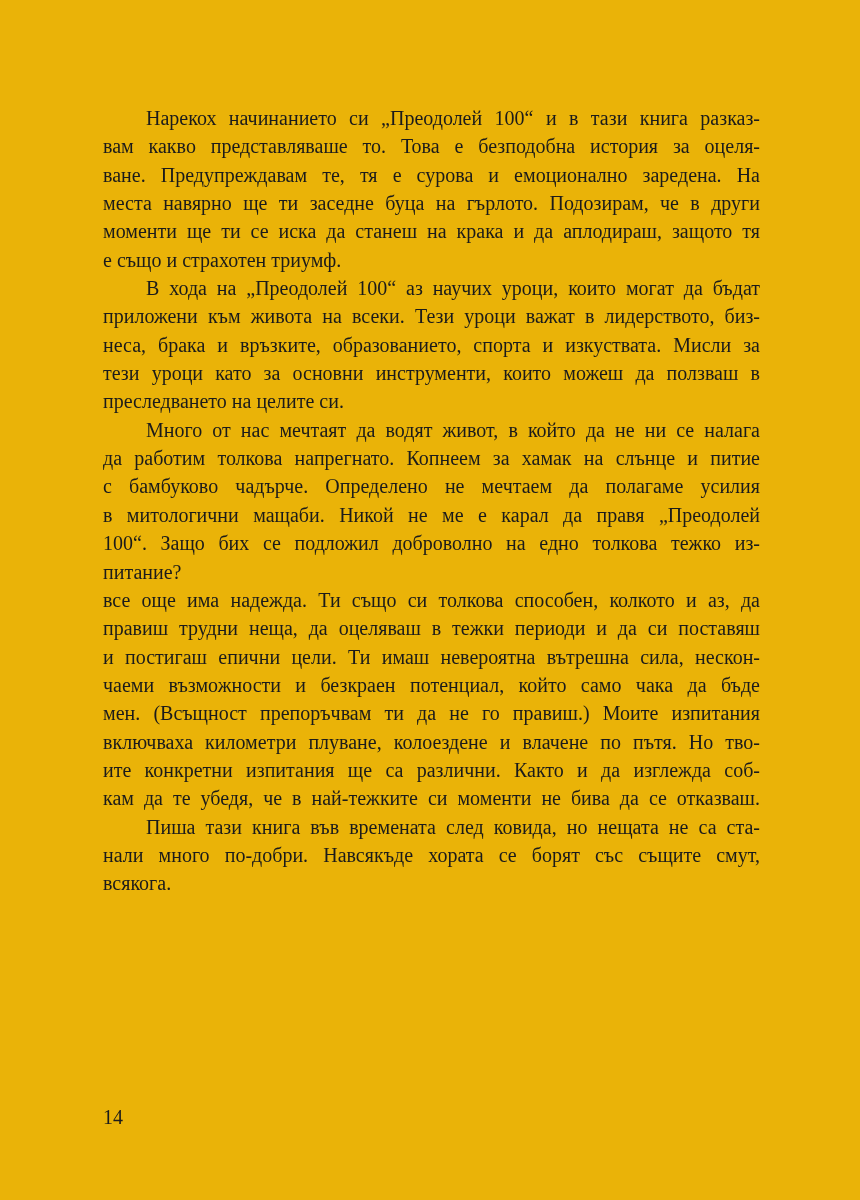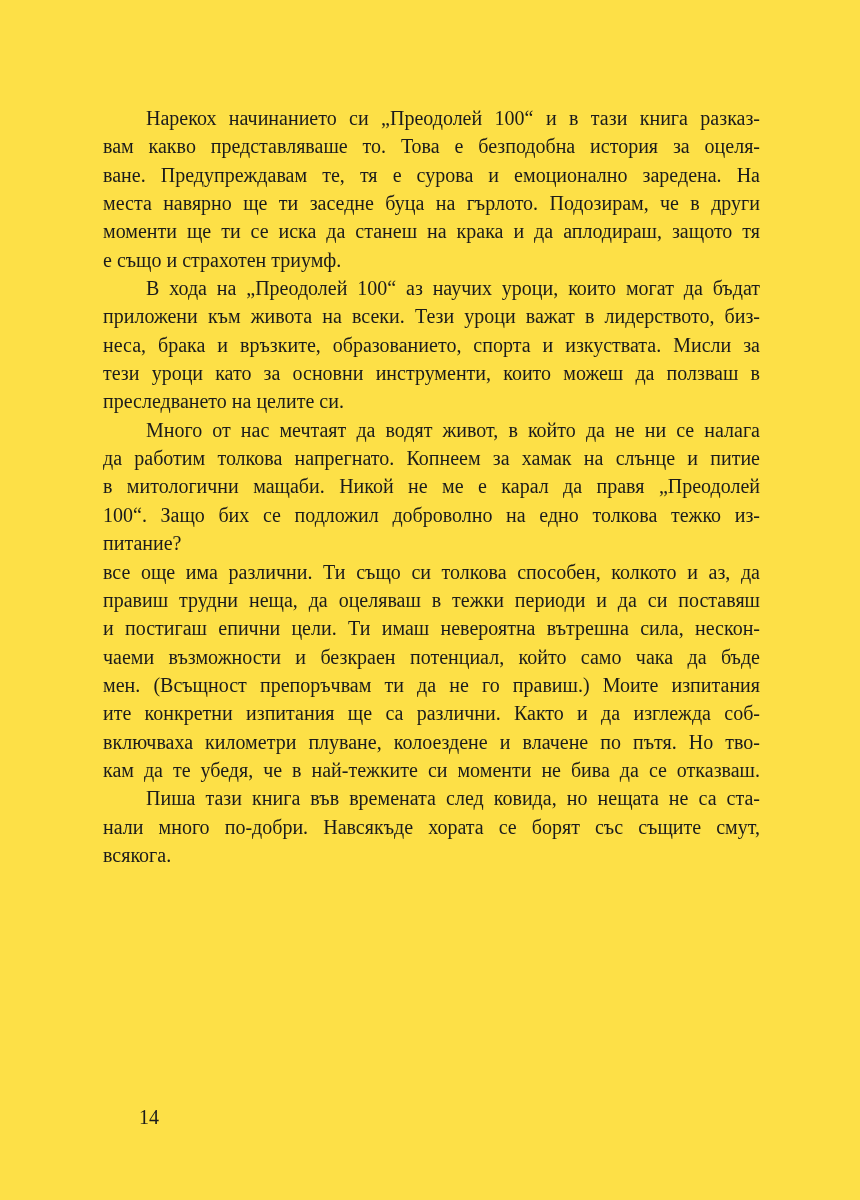--- a/index.html
+++ b/index.html
@@ -8,21 +8,21 @@
     width: 860px;
     height: 1200px;
     position: relative;
     font-family: "Liberation Serif", "DejaVu Serif", serif;
   }
   .page {
     position: absolute;
     left: 0; top: 0;
     width: 860px;
     height: 1200px;
-    background: #fde047;
+    background: #eab308;
     overflow: hidden;
   }
   .text-block {
     position: absolute;
     left: 103px;
     top: 104px;
     width: 657px;
     font-size: 20px;
     line-height: 28.35px;
     color: #1b1b1b;
@@ -34,21 +34,20 @@
     white-space: normal;
   }
   .jfy { text-align-last: justify; }
   .first { text-indent: 43px; }
   .page-number {
     position: absolute;
     left: 103px;
     top: 1106px;
     font-size: 20px;
     color: #1b1b1b;
-    margin-left: 36px;
   }
 </style>
 </head>
 <body>
 
 <div class="page">
   <div class="text-block">
 
     <p class="para">
       <span class="ln first jfy">Нарекох начинанието си „Преодолей 100“ и в тази книга разказ-</span>
@@ -63,36 +62,37 @@
       <span class="ln first jfy">В хода на „Преодолей 100“ аз научих уроци, които могат да бъдат</span>
       <span class="ln jfy">приложени към живота на всеки. Тези уроци важат в лидерството, биз-</span>
       <span class="ln jfy">неса, брака и връзките, образованието, спорта и изкуствата. Мисли за</span>
       <span class="ln jfy">тези уроци като за основни инструменти, които можеш да ползваш в</span>
       <span class="ln">преследването на целите си.</span>
     </p>
 
     <p class="para">
       <span class="ln first jfy">Много от нас мечтаят да водят живот, в който да не ни се налага</span>
       <span class="ln jfy">да работим толкова напрегнато. Копнеем за хамак на слънце и питие</span>
+      <span class="ln jfy">с бамбуково чадърче. Определено не мечтаем да полагаме усилия</span>
       <span class="ln jfy">в митологични мащаби. Никой не ме е карал да правя „Преодолей</span>
       <span class="ln jfy">100“. Защо бих се подложил доброволно на едно толкова тежко из-</span>
       <span class="ln">питание?</span>
     </p>
 
     <p class="para">
-      <span class="ln jfy">все още има различни. Ти също си толкова способен, колкото и аз, да</span>
+      <span class="ln jfy">все още има надежда. Ти също си толкова способен, колкото и аз, да</span>
       <span class="ln jfy">правиш трудни неща, да оцеляваш в тежки периоди и да си поставяш</span>
       <span class="ln jfy">и постигаш епични цели. Ти имаш невероятна вътрешна сила, нескон-</span>
       <span class="ln jfy">чаеми възможности и безкраен потенциал, който само чака да бъде</span>
     </p>
 
     <p class="para">
       <span class="ln jfy">мен. (Всъщност препоръчвам ти да не го правиш.) Моите изпитания</span>
+      <span class="ln jfy">включваха километри плуване, колоездене и влачене по пътя. Но тво-</span>
       <span class="ln jfy">ите конкретни изпитания ще са различни. Както и да изглежда соб-</span>
-      <span class="ln jfy">включваха километри плуване, колоездене и влачене по пътя. Но тво-</span>
       <span class="ln jfy">кам да те убедя, че в най-тежките си моменти не бива да се отказваш.</span>
     </p>
 
     <p class="para">
       <span class="ln first jfy">Пиша тази книга във времената след ковида, но нещата не са ста-</span>
       <span class="ln jfy">нали много по-добри. Навсякъде хората се борят със същите смут,</span>
       <span class="ln">всякога.</span>
     </p>
 
   </div>

